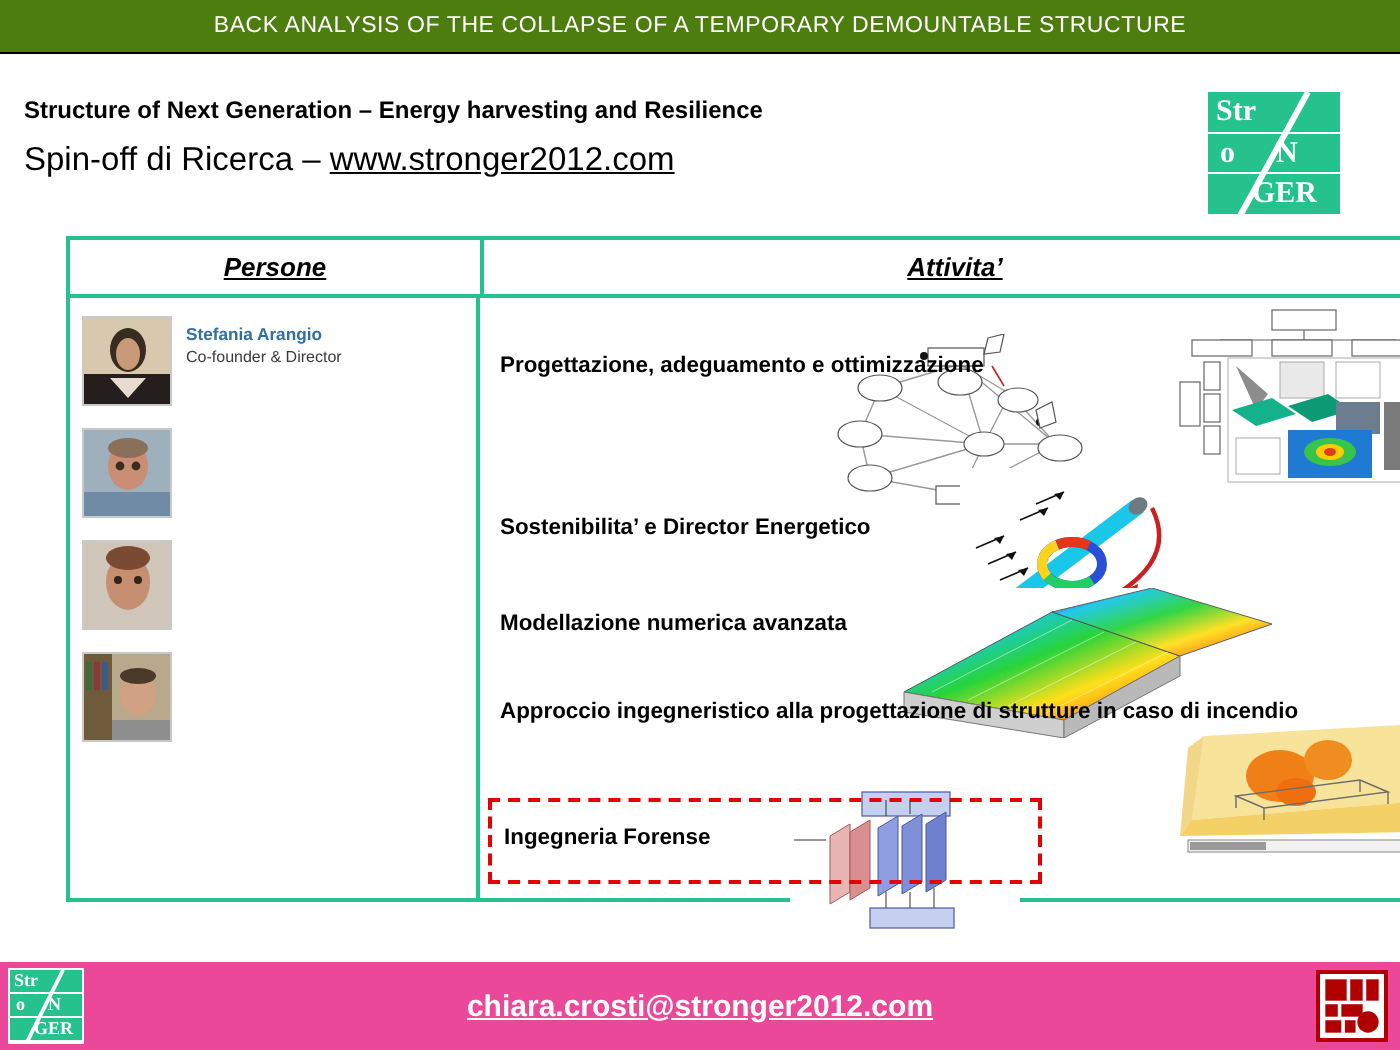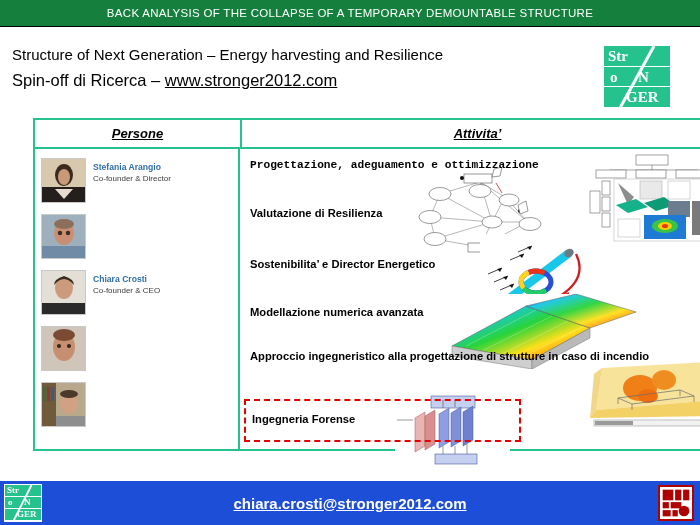--- a/index.html
+++ b/index.html
@@ -7,34 +7,34 @@
   body{
     width:700px;height:525px;
     background:#ffffff;
     font-family:"Liberation Sans","DejaVu Sans",sans-serif;
     overflow:hidden;
     position:relative;
   }
   
   .topbar{
     position:absolute;left:0;top:0;width:700px;height:26px;
-    background:#15803d;
+    background:#4d7c0f;
     border-bottom:1px solid #000;
     display:flex;align-items:center;justify-content:center;
   }
   .topbar-title{
     color:#ffffff;font-size:11.5px;font-weight:400;letter-spacing:.3px;
     white-space:nowrap;
   }
   
   .title-block{
     position:absolute;left:12px;top:44px;width:590px;
   }
   .title-line1{
-    font-size:15px;font-weight:normal;color:#000;line-height:22px;
+    font-size:12px;font-weight:bold;color:#000;line-height:22px;
     white-space:nowrap;
   }
   .title-line2{
     font-size:16.5px;font-weight:normal;color:#000;line-height:22px;
     margin-top:3px;white-space:nowrap;
   }
   .title-link{text-decoration:underline;}
   
   .logo{
     position:absolute;
@@ -100,21 +100,21 @@
   }
   .p-role{
     font-size:8px;color:#3a3a3a;line-height:11px;white-space:nowrap;
   }
   .p-txt{padding-top:4px;}
   
   .act{
     position:absolute;font-size:11.2px;font-weight:bold;color:#000;
     line-height:14px;
   }
-  .act1{left:10px;top:9px;font-family:Liberation Mono, monospace;}
+  .act1{left:10px;top:27px;}
   .act2{left:10px;top:57px;}
   .act3{left:10px;top:108px;}
   .act4{left:10px;top:156px;}
   .act5{left:10px;top:200px;width:425px;}
   .act6{left:12px;top:263px;}
   .forense-box{
     position:absolute;left:4px;top:250px;width:277px;height:43px;
     border:2.5px dashed #e60000;box-sizing:border-box;
   }
   
@@ -127,21 +127,21 @@
   .pic-rod{left:240px;top:85px;width:120px;height:85px;}
   
   .pic-fem{left:200px;top:145px;width:210px;height:75px;}
   
   .pic-fire{left:348px;top:205px;width:135px;height:75px;}
   
   .pic-flow{left:155px;top:245px;width:115px;height:72px;}
   
   .footer{
     position:absolute;left:0;top:481px;width:700px;height:44px;
-    background:#1d4ed8;
+    background:#ec4899;
     display:flex;align-items:center;justify-content:center;
   }
   .footer-mail{
     color:#ffffff;font-size:15px;font-weight:bold;text-decoration:underline;
   }
   .logo-foot{left:4px;top:484px;width:38px;height:38px;border:1.5px solid #ffffff;}
   .logo-foot .lg-str{left:2px;top:1px;font-size:9px;}
   .logo-foot .lg-o{left:3px;top:1px;font-size:9px;}
   .logo-foot .lg-n{left:19px;top:1px;font-size:9px;}
   .logo-foot .lg-ger{left:12px;top:1px;font-size:9px;}
@@ -214,34 +214,20 @@
             <rect width="45" height="45" fill="#9fb0bd"></rect>
             <rect y="31" width="45" height="14" fill="#6f8ba5"></rect>
             <ellipse cx="22" cy="18" rx="10" ry="12" fill="#c98e74"></ellipse>
             <ellipse cx="22" cy="9" rx="10" ry="5" fill="#8b6f5b"></ellipse>
             <circle cx="18" cy="18" r="2.2" fill="#3b2b20"></circle>
             <circle cx="26" cy="18" r="2.2" fill="#3b2b20"></circle>
           </svg>
         </div>
       </div>
 
-      <div class="person">
-        <div class="avatar">
-          <svg viewBox="0 0 45 45" width="45" height="45">
-            <rect width="45" height="45" fill="#e3ded6"></rect>
-            <rect y="32" width="45" height="13" fill="#2a2a2a"></rect>
-            <ellipse cx="22" cy="17" rx="9" ry="11" fill="#cb9b7c"></ellipse>
-            <path d="M12 14 Q22 2 32 14 Q32 8 22 5 Q12 8 12 14Z" fill="#3a2c22"></path>
-          </svg>
-        </div>
-        <div class="p-txt">
-          <div class="p-name">Chiara Crosti</div>
-          <div class="p-role">Co-founder &amp; CEO</div>
-        </div>
-      </div>
 
       <div class="person">
         <div class="avatar">
           <svg viewBox="0 0 45 45" width="45" height="45">
             <rect width="45" height="45" fill="#cfc5b8"></rect>
             <ellipse cx="22" cy="20" rx="11" ry="14" fill="#c78f72"></ellipse>
             <ellipse cx="22" cy="8" rx="11" ry="6" fill="#7a4a33"></ellipse>
             <circle cx="17" cy="19" r="2" fill="#33231a"></circle>
             <circle cx="27" cy="19" r="2" fill="#33231a"></circle>
           </svg>
@@ -420,21 +406,20 @@
               <line x1="60" y1="13" x2="60" y2="6"></line>
             <line x1="48" y1="52" x2="48" y2="60"></line>
               <line x1="60" y1="52" x2="60" y2="60"></line>
             <line x1="72" y1="50" x2="72" y2="60"></line>
           </g>
           <rect x="40" y="60" width="42" height="10" fill="#c5cff0" stroke="#4a5aa0" stroke-width=".6"></rect>
         </svg>
       </div>
 
       <div class="act act1">Progettazione, adeguamento e ottimizzazione</div>
-      <div class="act act2">Valutazione di Resilienza</div>
       <div class="act act3">Sostenibilita’ e Director Energetico</div>
       <div class="act act4">Modellazione numerica avanzata</div>
       <div class="act act5">Approccio ingegneristico alla progettazione di strutture in caso di incendio</div>
 
       <div class="forense-box"></div>
       <div class="act act6">Ingegneria Forense</div>
 
     </div>
 
   </div>

